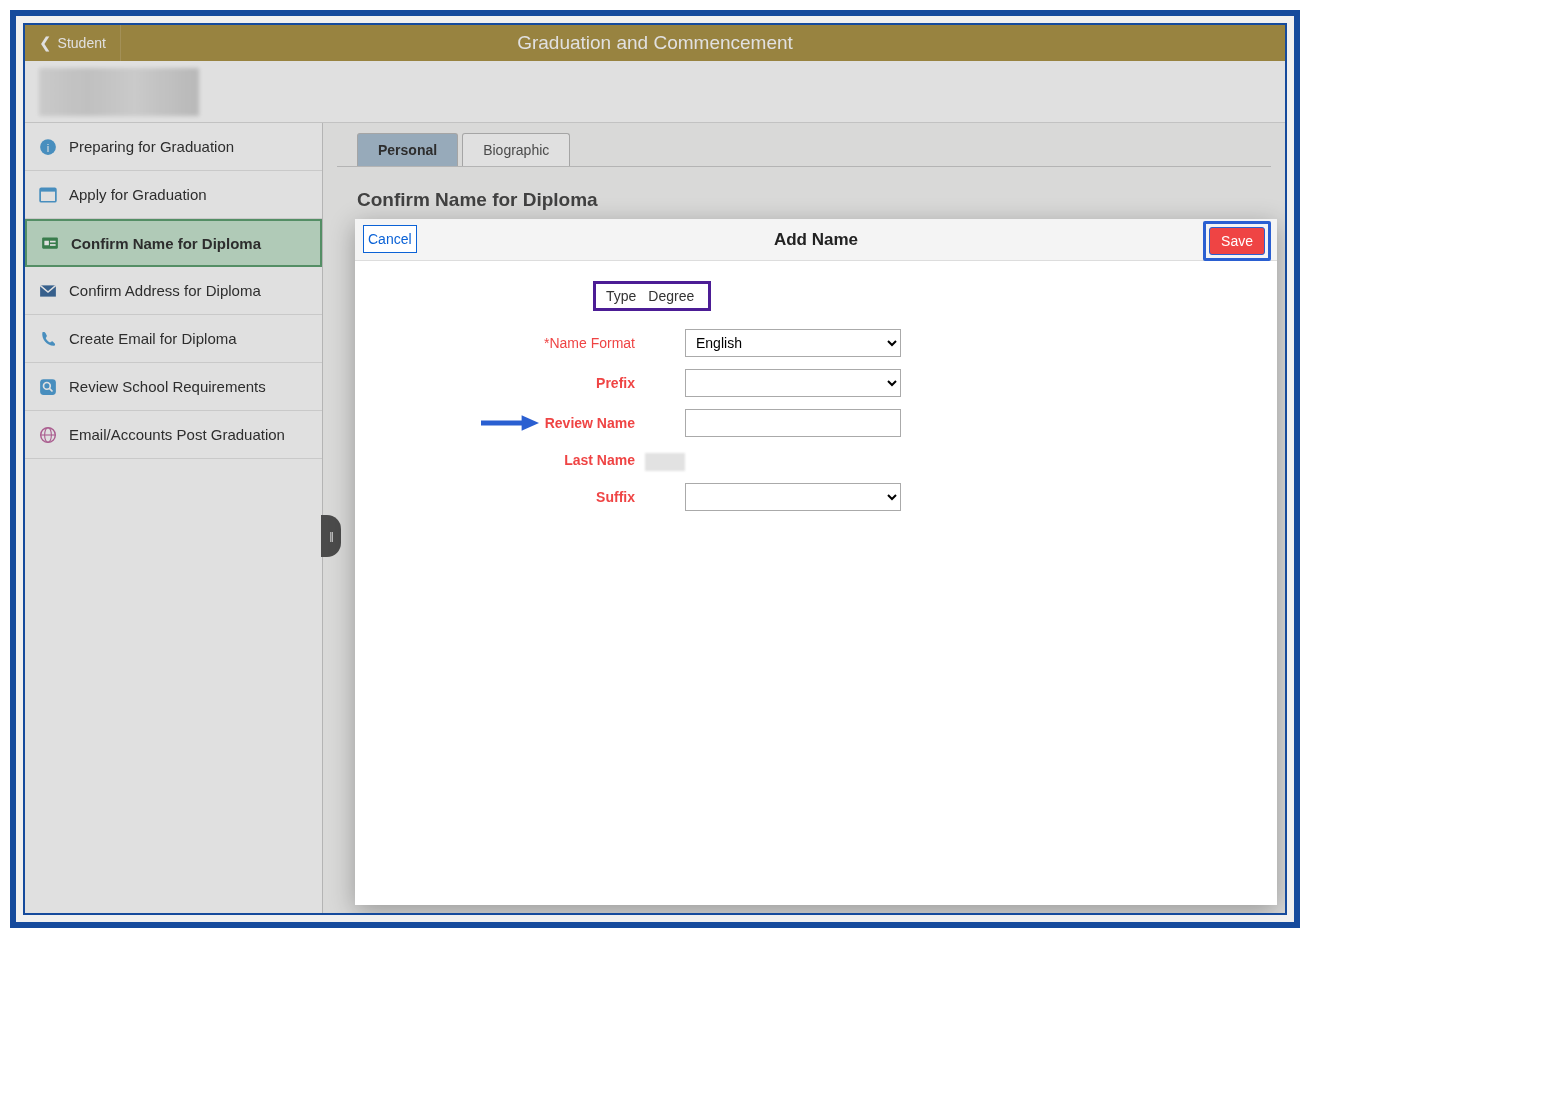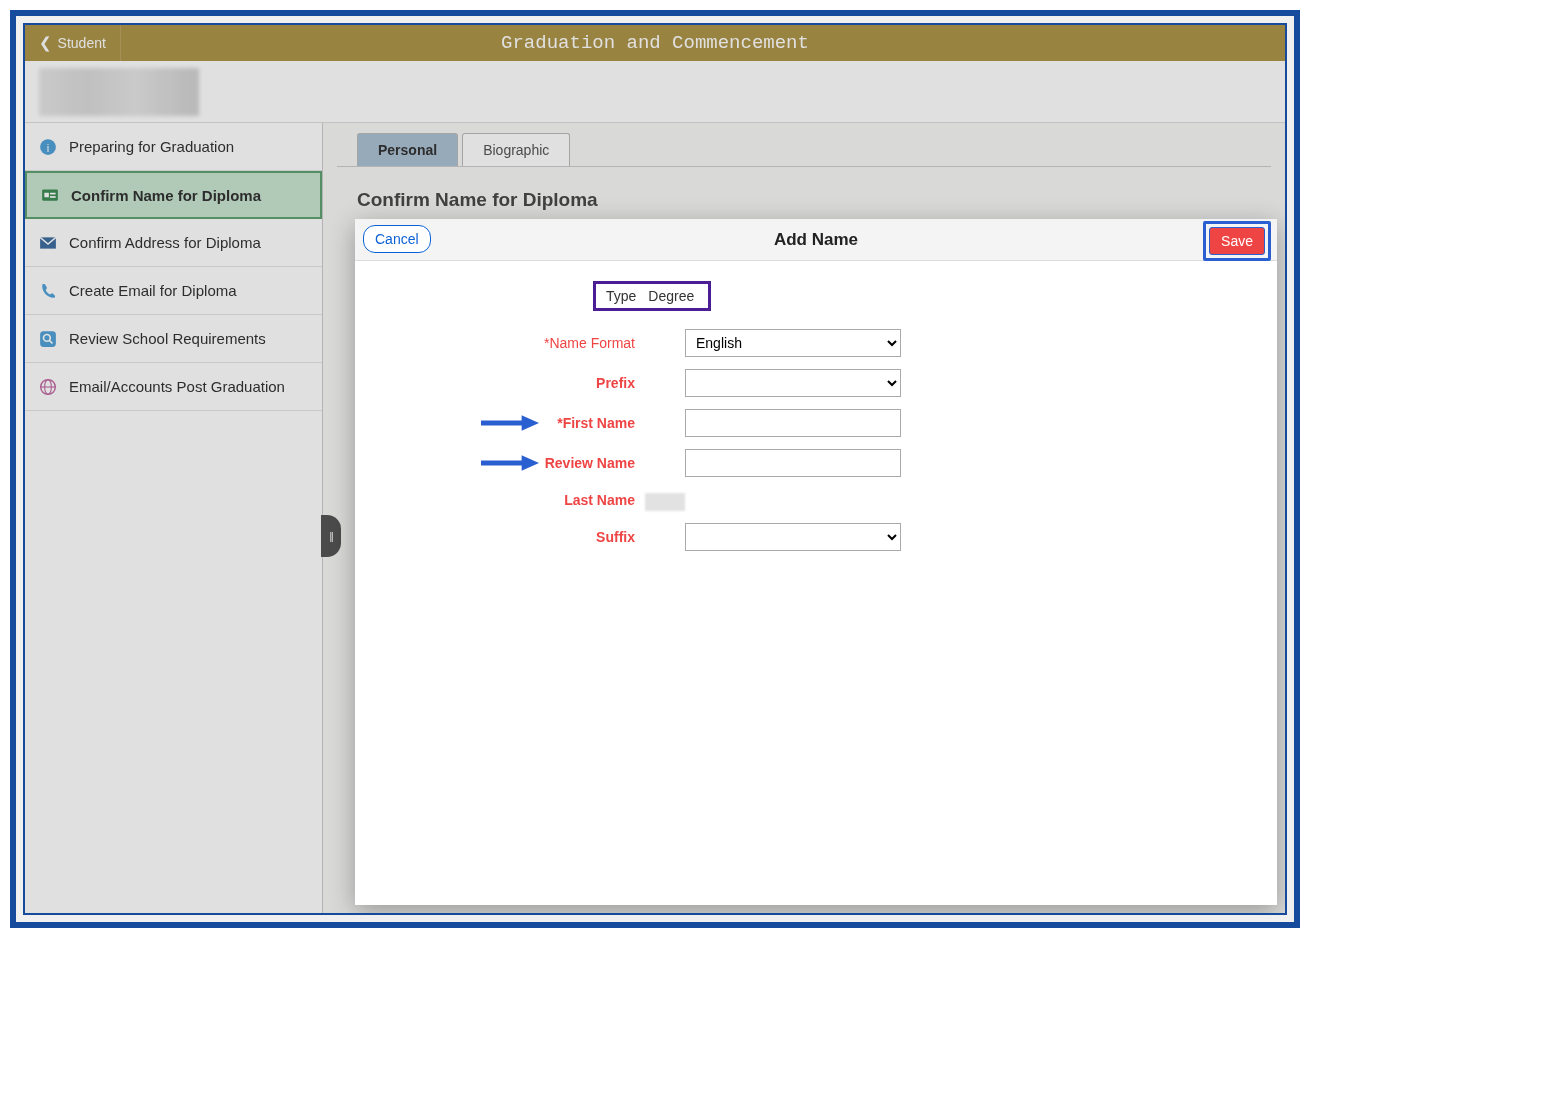--- a/index.html
+++ b/index.html
@@ -48,21 +48,20 @@
     border-right: 1px solid rgba(255,255,255,0.15);
     cursor: pointer;
   }
   .back-btn .chev { font-size: 15px; }
   .topbar-title {
     position: absolute;
     left: 0; right: 0;
     text-align: center;
     font-size: 19px;
     pointer-events: none;
-    font-family: Liberation Mono, monospace;
   }
   .profile-strip {
     height: 62px;
     background: #fff;
     border-bottom: 1px solid #ddd;
     display: flex;
     align-items: center;
     padding-left: 14px;
   }
   .avatar-block {
@@ -172,22 +171,22 @@
     align-items: center;
     justify-content: center;
   }
   .cancel-btn {
     position: absolute;
     left: 8px;
     top: 6px;
     border: 1px solid #0b62d6;
     color: #0b62d6;
     background: #fff;
-    border-radius: 12px;
-    padding: 5px 11px;
+    border-radius: 0;
+    padding: 5px 4px;
     cursor: pointer;
     font-size: 14px;
   }
   .modal-title {
     font-weight: bold;
     font-size: 17px;
     color: #222;
   }
   .save-wrap {
     position: absolute;
@@ -278,20 +277,29 @@
       <div class="sidebar">
         <div class="side-item">
           <span class="side-icon">
             <svg viewBox="0 0 16 16">
                   <circle cx="8" cy="8" r="7" fill="#4aa3df"></circle>
                   <text x="8" y="12" text-anchor="middle" font-size="10" fill="#fff" font-family="Arial">i</text>
                 </svg>
           </span>
           <span>Preparing for Graduation</span>
         </div>
+        <div class="side-item">
+          <span class="side-icon">
+            <svg viewBox="0 0 16 16">
+                  <rect x="1" y="2" width="14" height="12" rx="1" fill="none" stroke="#4aa3df" stroke-width="1.5"></rect>
+                  <rect x="1" y="2" width="14" height="3" fill="#4aa3df"></rect>
+                </svg>
+          </span>
+          <span>Apply for Graduation</span>
+        </div>
         <div class="side-item active">
           <span class="side-icon">
             <svg viewBox="0 0 16 16">
                   <rect x="1" y="3" width="14" height="10" rx="1" fill="#3a8f52"></rect>
                   <rect x="3" y="6" width="4" height="4" fill="#fff"></rect>
                   <rect x="8" y="6" width="5" height="1.5" fill="#fff"></rect>
                   <rect x="8" y="9" width="5" height="1.5" fill="#fff"></rect>
                 </svg>
           </span>
           <span>Confirm Name for Diploma</span>
@@ -373,40 +381,28 @@
         </div>
       </div>
 
       <div class="form-row">
         <div class="form-label bold">Prefix</div>
         <div class="form-ctrl">
           <select><option></option></select>
         </div>
       </div>
 
+
       <div class="form-row">
         <div class="arrow">
           <svg viewBox="0 0 60 16">
                 <line x1="0" y1="8" x2="44" y2="8" stroke="#2a5fd1" stroke-width="5"></line>
                 <polygon points="42,0 60,8 42,16" fill="#2a5fd1"></polygon>
               </svg>
         </div>
-        <div class="form-label bold">*First Name</div>
-        <div class="form-ctrl">
-          <input type="text" value="" style="">
-        </div>
-      </div>
-
-      <div class="form-row">
-        <div class="arrow">
-          <svg viewBox="0 0 60 16">
-                <line x1="0" y1="8" x2="44" y2="8" stroke="#2a5fd1" stroke-width="5"></line>
-                <polygon points="42,0 60,8 42,16" fill="#2a5fd1"></polygon>
-              </svg>
-        </div>
         <div class="form-label bold">Review Name</div>
         <div class="form-ctrl">
           <input type="text" value="" style="">
         </div>
       </div>
 
       <div class="form-row">
         <div class="form-label bold">Last Name</div>
         <div class="form-ctrl" style="padding-top:4px;">
           <div class="last-name-blur"></div>

